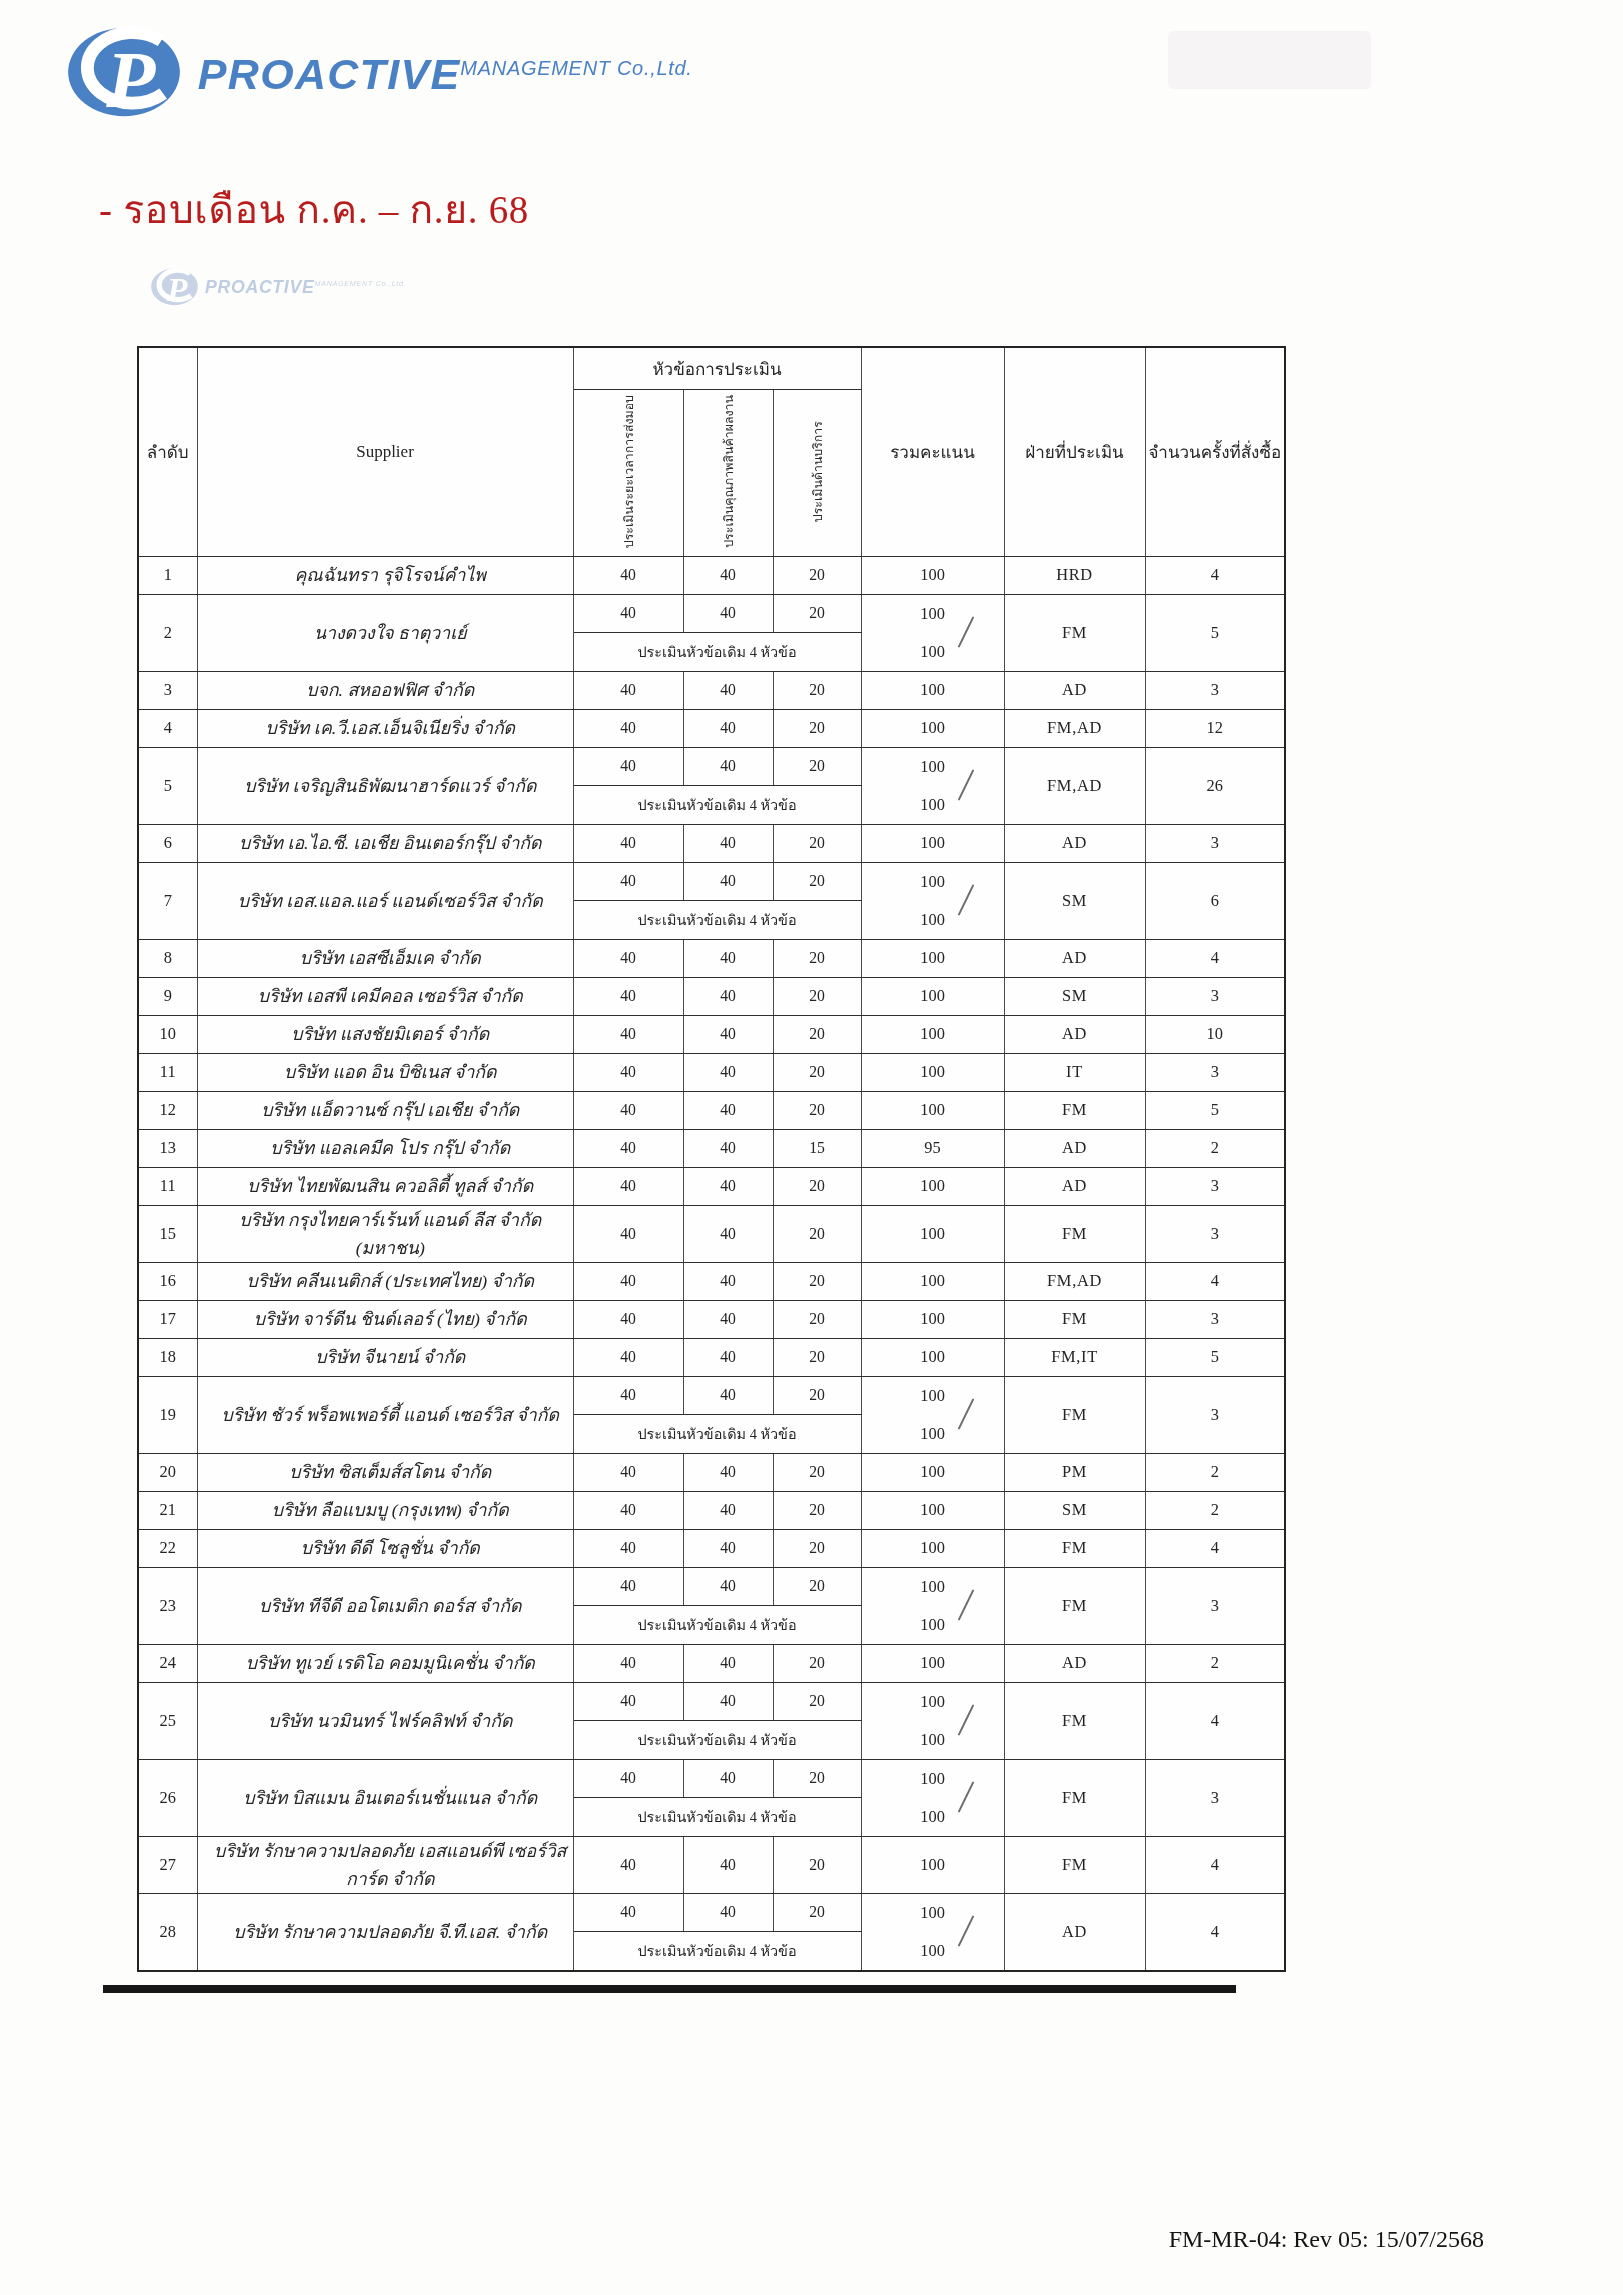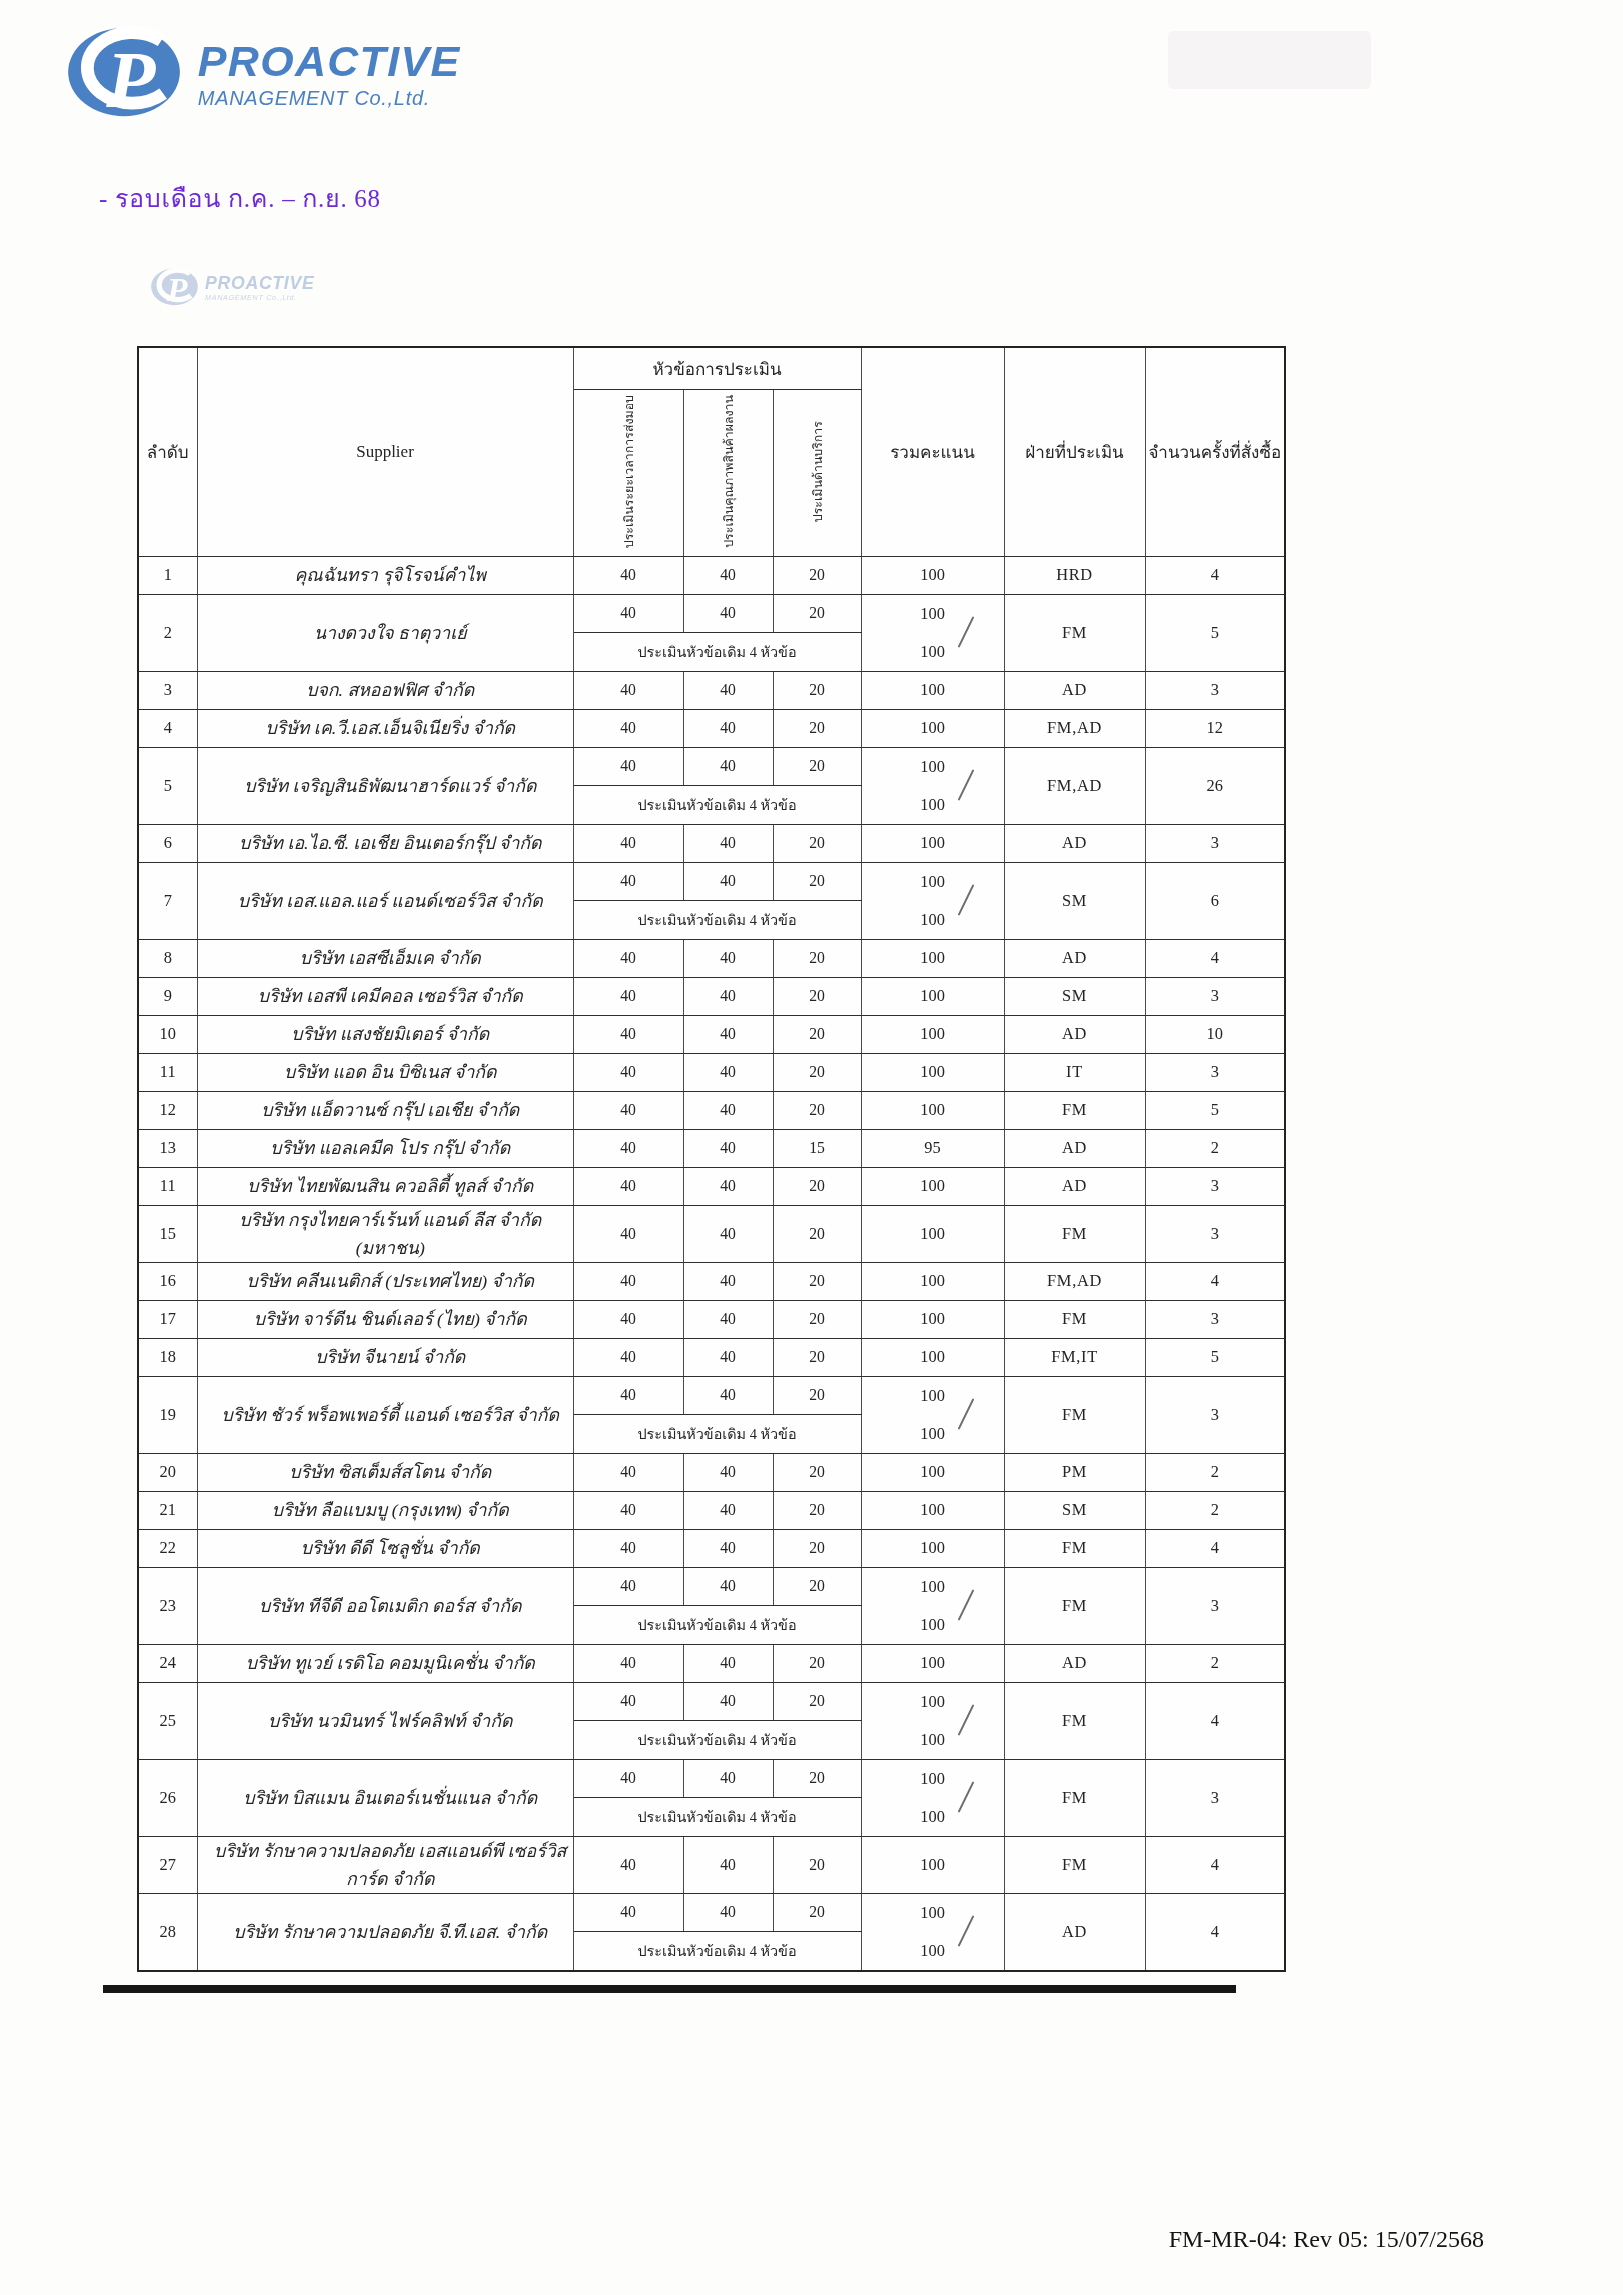--- a/index.html
+++ b/index.html
@@ -16,21 +16,21 @@
 
   
   .logo-top {
     position: absolute;
     left: 62px; top: 25px;
     display: flex;
     align-items: center;
     gap: 11.8px;
   }
   .logo-mark { width: 124px; height: 98px; }
-  .logo-texts { display: flex; flex-direction: column; line-height: 1; }
+  .logo-texts { display: flex; flex-direction: row; line-height: 1; }
   .logo-name {
     font-family: "Liberation Sans", sans-serif;
     font-style: italic;
     font-weight: bold;
     font-size: 43px;
     letter-spacing: 1.3px;
     color: #4a80c4;
   }
   .logo-sub {
     font-family: "Liberation Sans", sans-serif;
@@ -48,22 +48,22 @@
     width: 203px; height: 58px;
     background: #c9b8c2;
     opacity: 0.13;
     border-radius: 5.2px;
   }
 
   
   .heading {
     position: absolute;
     left: 99px; top: 178px;
-    font-size: 25px;
-    color: #6d28d9;
+    font-size: 39px;
+    color: #b91c1c;
     letter-spacing: 0.7px;
   }
 
   
   .doc {
     position: absolute;
     left: 137px; top: 262px;
     width: 1146px;
   }
   .title-row {

